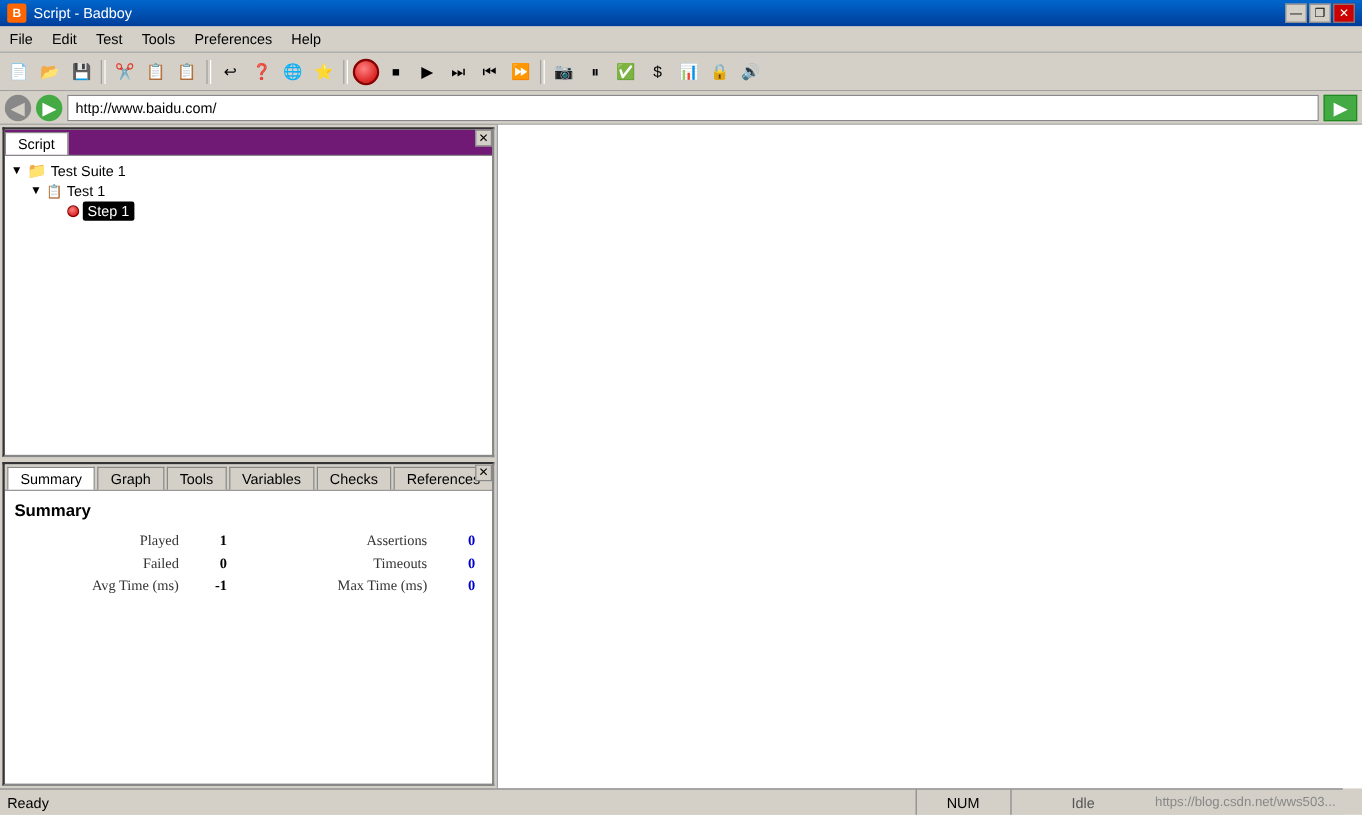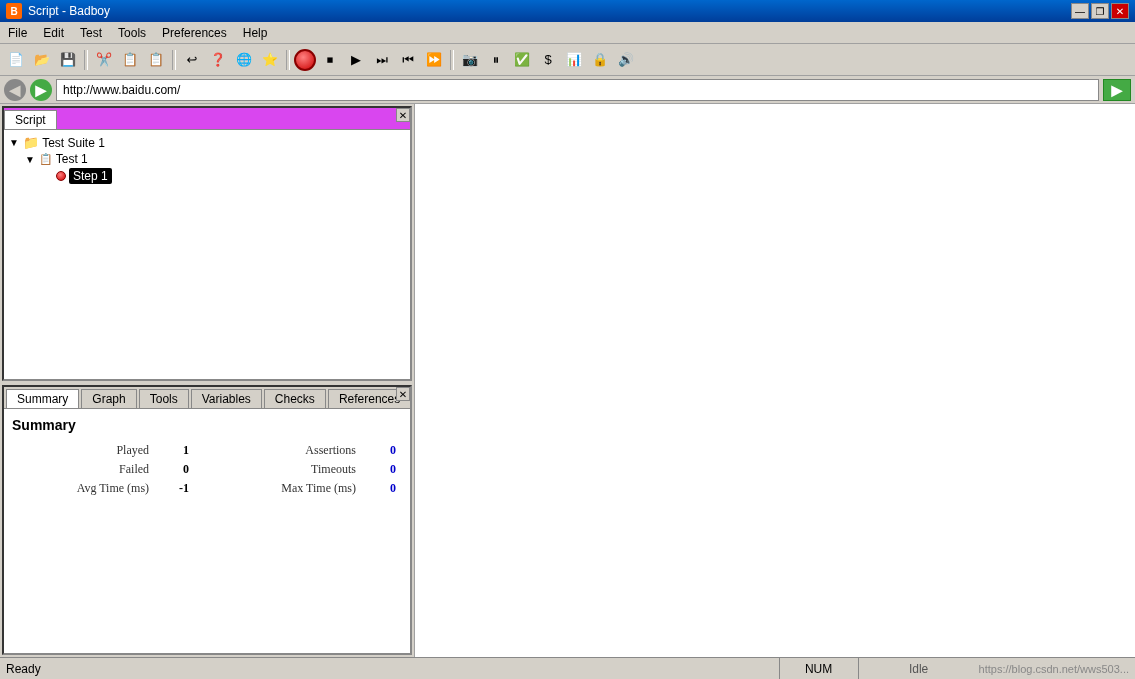--- a/index.html
+++ b/index.html
@@ -191,21 +191,21 @@
       background: #d4d0c8;
       border: 1px solid #888;
       display: flex;
       align-items: center;
       justify-content: center;
       font-size: 10px;
       cursor: pointer;
     }
     .tab-strip-script {
       display: flex;
-      background: #d946ef;
+      background: #701a75;
       border-bottom: 1px solid #888;
     }
     .tab-script {
       padding: 2px 10px;
       border: 1px solid #888;
       border-bottom: none;
       background: white;
       cursor: pointer;
       font-size: 12px;
       margin-right: 2px;
@@ -321,21 +321,21 @@
       height: 22px;
       background: #d4d0c8;
       border-top: 1px solid #888;
       display: flex;
       align-items: center;
       padding: 0 6px;
       gap: 0;
       position: absolute;
       bottom: 0;
       left: 0;
-      right: 0;
+      right: 16px;
     }
     #status-text {
       flex: 1;
       font-size: 12px;
     }
     #status-num {
       width: 80px;
       border-left: 1px solid #888;
       border-right: 1px solid #888;
       text-align: center;

